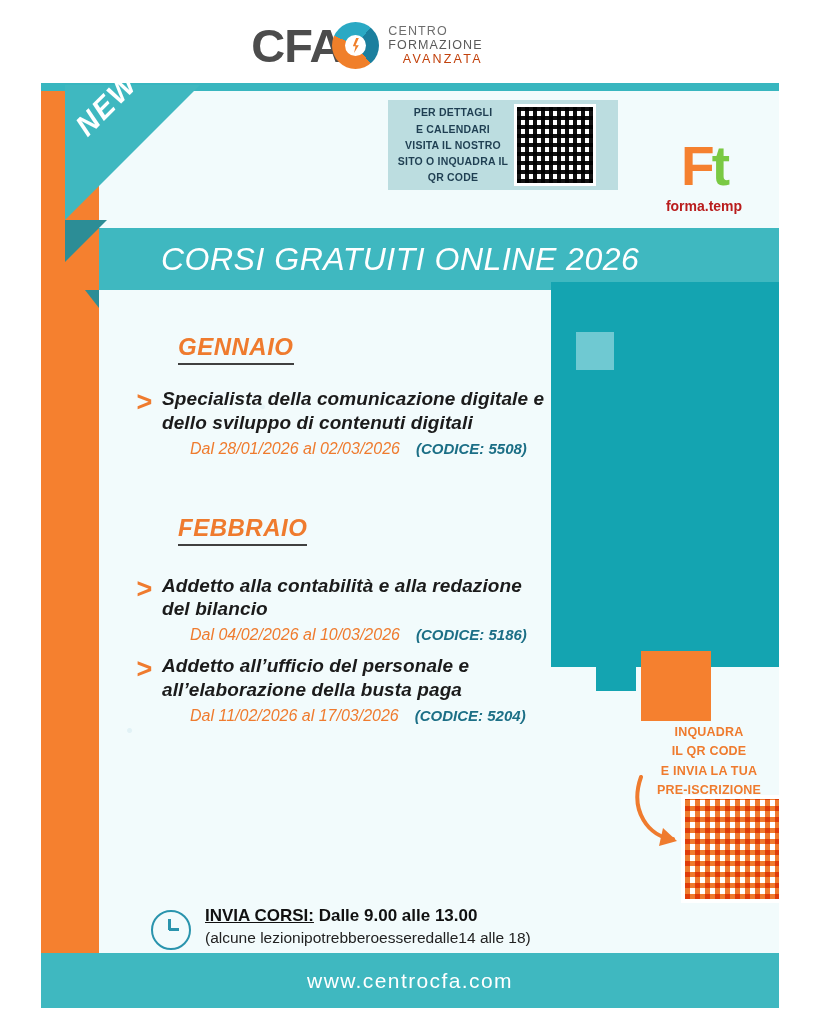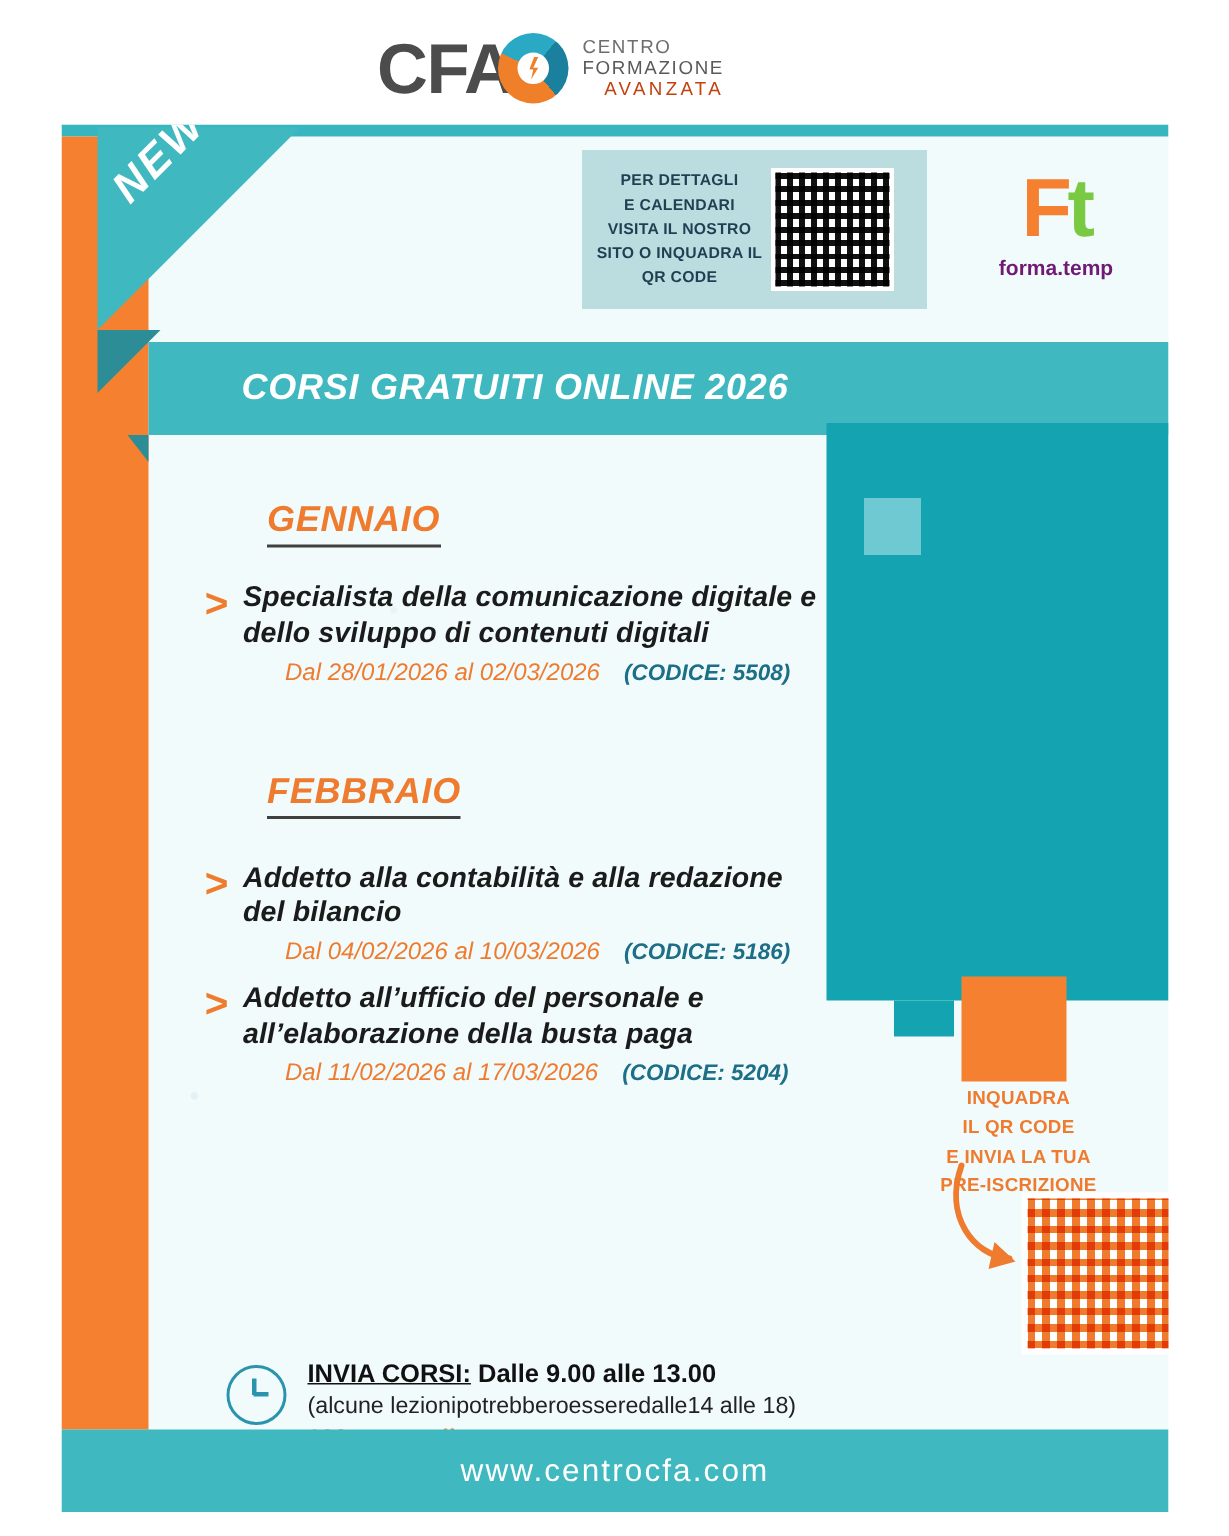--- a/index.html
+++ b/index.html
@@ -151,21 +151,21 @@
     font-style: italic;
     letter-spacing: 2px;
     transform: rotate(-45deg);
     transform-origin: left top;
   }
 
   
   .qr-box {
     position: absolute;
     left: 347px; top: 17px;
-    width: 230px; height: 106px;
+    width: 230px; height: 90px;
     background: #bcdde0;
     display: flex;
     align-items: center;
   }
   .qr-box-text {
     width: 122px;
     text-align: center;
     color: #1f3f52;
     font-size: 10.5px;
     font-weight: bold;
@@ -195,44 +195,45 @@
     width: 110px; height: 90px;
     text-align: center;
   }
   .ft-mark {
     font-size: 55px;
     font-weight: bold;
     color: #7ac943;
     line-height: 1;
     letter-spacing: -3px;
     position: relative;
+    margin-top: 28px;
   }
   .ft-mark .f { color: #f5802f; }
   .ft-mark .t { color: #7ac943; }
   .ft-word {
     margin-top: 4px;
     font-size: 14px;
     font-weight: bold;
-    color: #701a75;
+    color: #b91c1c;
   }
 
   
   .title-band {
     position: absolute;
     left: 58px; top: 145px;
     width: 680px; height: 62px;
     background: #3fb8c0;
     display: flex;
     align-items: center;
   }
   .title-band h1 {
     margin: 0 0 0 62px;
     color: #ffffff;
-    font-size: 24px;
-    font-weight: bold;
+    font-size: 32px;
+    font-weight: normal;
     font-style: italic;
     letter-spacing: .5px;
     font-family: "Liberation Sans", sans-serif;
   }
   .title-shadow {
     position:absolute;
     left: 44px; top: 207px;
     width: 0; height: 0;
     border-top: 18px solid #2c8d96;
     border-left: 14px solid transparent;
@@ -352,21 +353,21 @@
   }
   .orario-line1 { font-size: 17px; color:#111; }
   .orario-line1 b { font-weight: bold; }
   .orario-label { text-decoration: underline; font-weight: bold; }
   .orario-line2 { font-size: 15.5px; color:#222; margin-top: 3px; }
   .orario-line3 { font-size: 16px; color:#ef7b2e; font-weight: bold; margin-top: 4px; }
 
   
   .preiscr {
     position: absolute;
-    left: 568px; top: 640px;
+    left: 598px; top: 640px;
     width: 140px;
     text-align: center;
     color: #ef7b2e;
     font-size: 12.5px;
     font-weight: bold;
     line-height: 1.55;
     letter-spacing: .2px;
   }
   .curved-arrow {
     position: absolute;

